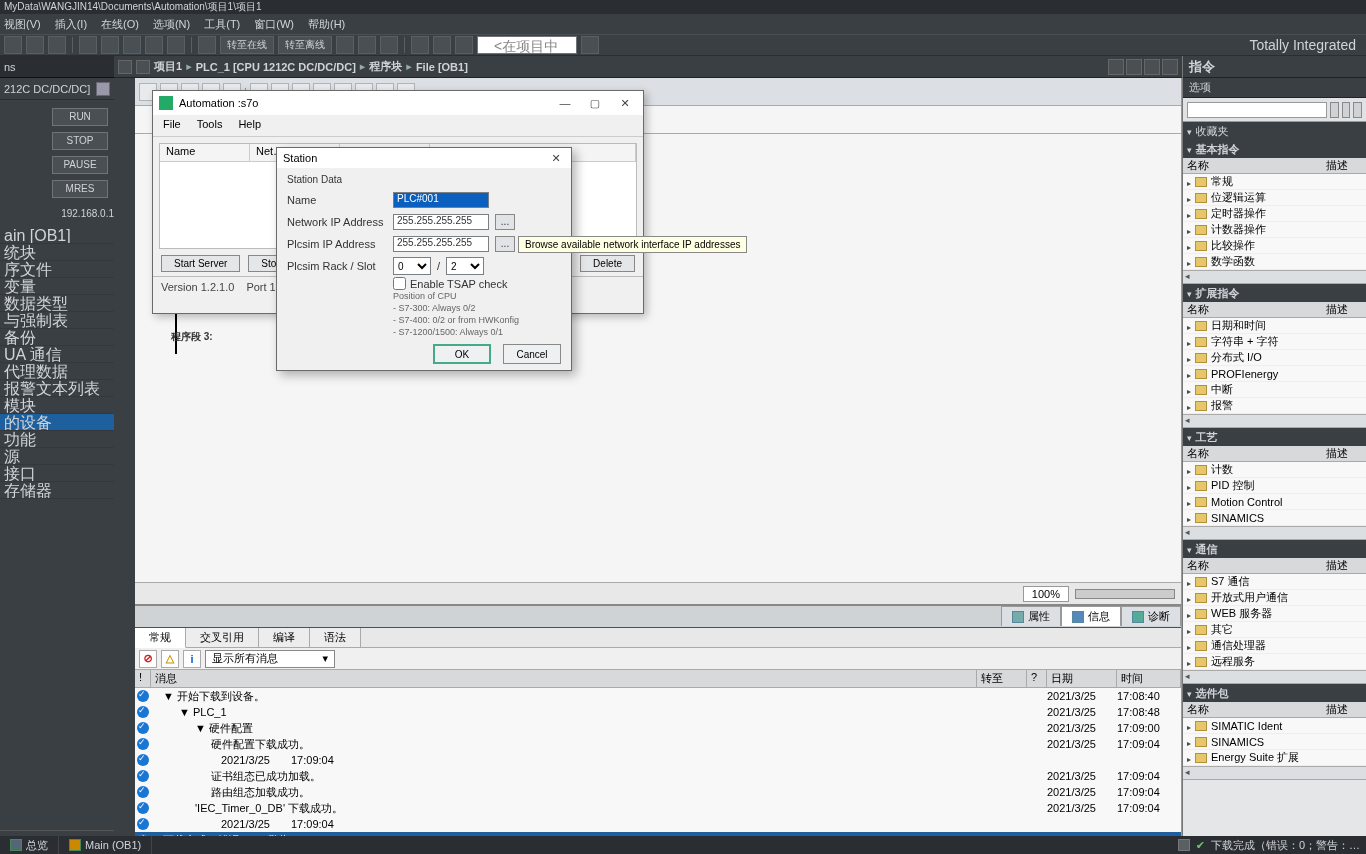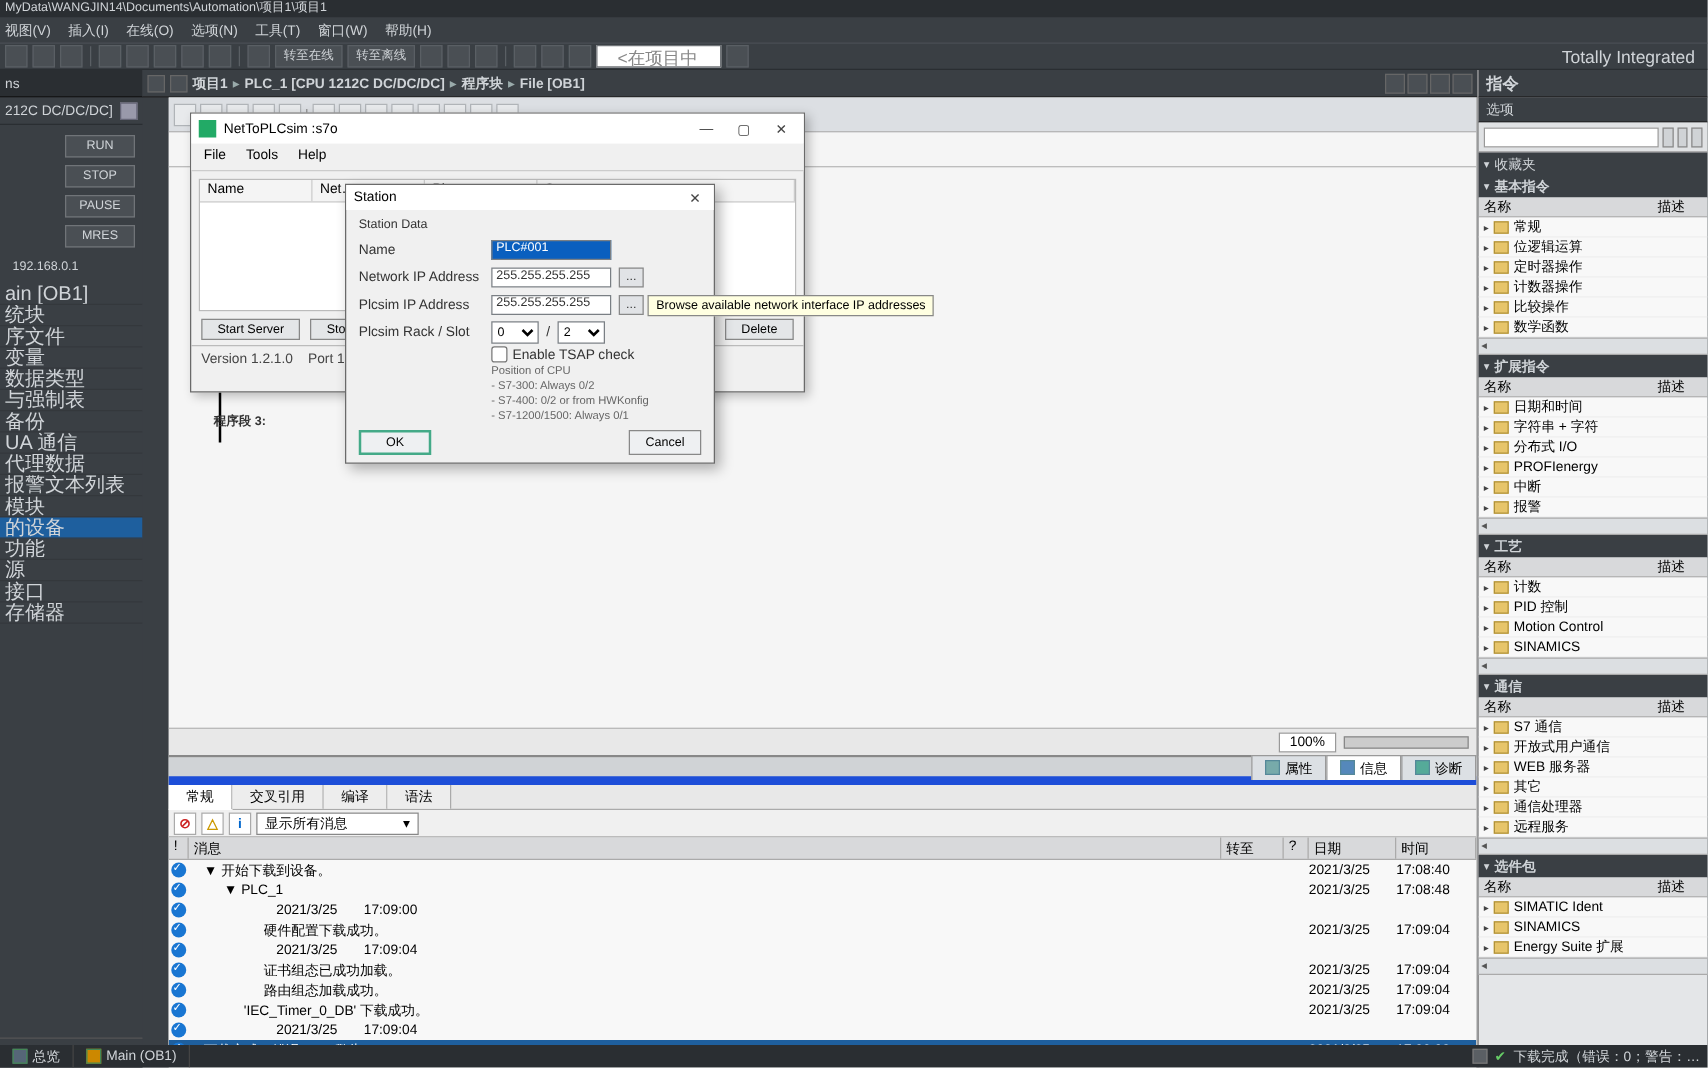--- a/index.html
+++ b/index.html
@@ -17,21 +17,21 @@
 
 .main-row { display: flex; height: 798px; }
 
 .left-col { width: 114px; background: #3a3f44; color: #d0d4d8; flex-shrink: 0; display: flex; flex-direction: column; }
 .left-header { height: 22px; background: #2a2e32; border-bottom: 1px solid #111; display:flex; align-items:center; padding:0 4px; font-size:11px; }
 .left-cpu-row { height: 22px; background: #3a3f44; border-bottom: 1px solid #2a2e32; display:flex; align-items:center; padding: 0 4px; font-size: 10px; gap:4px; }
 .sq { width:14px; height:14px; background:#99a; border:1px solid #667; }
 .plc-panel { background: #3a3f44; padding: 8px 6px 6px; }
 .plc-btns { display: flex; flex-direction: column; gap: 6px; align-items: flex-end; }
 .plc-btn { width: 56px; height: 18px; background: #4a4f54; border: 1px solid #707478; color: #d0d4d8; text-align: center; line-height: 16px; font-size: 10px; }
-.plc-ip { padding: 4px 10px 8px; color:#d0d4d8; font-size: 10px; }
+.plc-ip { text-align: right; padding: 4px 0 8px; color:#d0d4d8; font-size: 10px; }
 .left-tree { flex: 1; overflow: hidden; }
 .lt-item { height: 17px; line-height: 17px; padding-left: 4px; font-size: 16px; color:#d0d4d8; border-bottom: 1px solid #34383c; white-space: nowrap; overflow:hidden; }
 .lt-item.sel { background:#1e5f9e; }
 .left-splitter { height: 24px; background:#3a3f44; border-top: 1px solid #555; border-bottom:1px solid #222; }
 
 .mid-col { flex: 1; display: flex; flex-direction: column; min-width: 0; }
 .bc-row { height: 22px; background: #3a3f44; border-bottom:1px solid #222; display:flex; align-items:center; color:#d0d4d8; padding: 0 4px; gap:4px; }
 .bc-arrow { color:#9aa; }
 .bc-ctrl { display:flex; gap:2px; margin-left:auto; }
 .bc-ctrl span { width:16px; height:16px; background:#4a4f54; border:1px solid #666; display:inline-block; }
@@ -44,21 +44,21 @@
 .ed-canvas { flex:1; background:#f5f5f5; position:relative; overflow:hidden; min-height:240px; }
 .ed-footer { height:22px; background:#e8e8e8; border-top:1px solid #aaa; display:flex; align-items:center; justify-content:flex-end; padding:0 6px; gap:6px; font-size:10px; }
 .zoom-box { border:1px solid #999; padding: 0 8px; height:16px; line-height:14px; background:#fff; }
 
 .ladder-block { position:absolute; font-size:10px; color:#000; }
 .rung-line { position:absolute; background:#000; }
 .ton-box { position:absolute; border:1px solid #888; background:#dfe0e2; text-align:center; font-size:10px; }
 .coil-box { position:absolute; border:1px solid #888; background:#dfe0e2; padding:2px 6px; font-size:10px; text-align:center; }
 
 .bottom-pane { height: 250px; background:#e8e8e8; display:flex; flex-direction:column; border-top: 2px solid #888; }
-.bp-tabs { height:22px; background:#d0d3d6; display:flex; align-items:center; border-bottom:7px solid #1d4ed8; }
+.bp-tabs { height:22px; background:#d0d3d6; display:flex; align-items:flex-start; border-bottom:1px solid #1d4ed8; }
 .bp-tabs .rtabs { margin-left:auto; display:flex; gap:0; }
 .bp-rtab { padding: 2px 10px; background:#dce0e4; border:1px solid #999; border-bottom:none; font-size:10px; display:flex; gap:4px; align-items:center; }
 .bp-rtab .ic { width:12px; height:12px; background:#7aa; border:1px solid #589; }
 .bp-subtabs { height:20px; display:flex; background:#e8e8e8; border-bottom:1px solid #aaa; }
 .bp-stab { padding: 2px 14px; border-right:1px solid #aaa; background:#ededed; font-size:11px; }
 .bp-stab.sel { background:#fff; border-bottom:1px solid #fff; margin-bottom:-1px; }
 .bp-filter { height:22px; background:#f0f0f0; border-bottom:1px solid #aaa; display:flex; align-items:center; gap:4px; padding:0 4px; }
 .fbtn { width:18px; height:18px; border:1px solid #aaa; background:#fff; display:flex; align-items:center; justify-content:center; font-weight:bold; }
 .fsel { height:18px; border:1px solid #888; background:#fff; padding:0 6px; font-size:10px; min-width:130px; display:flex; align-items:center; justify-content:space-between; }
 .bp-hdr { height:18px; background:#d8d9db; border-bottom:1px solid #aaa; display:flex; font-size:10px; }
@@ -110,21 +110,21 @@
 .st-body { padding:6px 10px; font-family: Tahoma, sans-serif; font-size:10px; color:#333; }
 .st-grp { font-size:10px; margin-bottom:4px; }
 .st-row { display:flex; align-items:center; height:22px; gap:6px; }
 .st-row label { width:100px; white-space:nowrap; }
 .st-inp { width:96px; height:16px; border:1px solid #7a7f84; background:#fff; font-size:10px; padding:0 3px; }
 .st-inp.sel { background:#0a5fbf; color:#fff; }
 .st-sel { width:38px; height:18px; border:1px solid #7a7f84; background:#fff; font-size:10px; }
 .st-brw { width:20px; height:16px; border:1px solid #888; background:#e1e3e6; text-align:center; line-height:14px; font-size:10px; }
 .st-chk { display:flex; align-items:center; gap:4px; margin-left:106px; font-size:10px; }
 .st-note { font-size:9px; color:#666; margin-left:106px; line-height:12px; white-space:pre-line; }
-.st-btns { display:flex; gap:12px; justify-content:space-between; margin-top:6px; }
+.st-btns { display:flex; gap:12px; justify-content:flex-end; margin-top:6px; }
 .st-ok { width:58px; height:20px; border:2px solid #4a8; background:#eef0f2; font-size:10px; }
 .st-cn { width:58px; height:20px; border:1px solid #888; background:#eef0f2; font-size:10px; }
 
 .tooltip { position:absolute; left:518px; top:236px; background:#ffffe1; border:1px solid #888; padding:2px 6px; font-size:10px; z-index:70; white-space:nowrap; }
 </style>
 </head>
 <body>
 
 <div class="title-bar">MyData\WANGJIN14\Documents\Automation\项目1\项目1</div>
 
@@ -335,20 +335,21 @@
                 <div style="flex:1;padding-left:28px;">▼  PLC_1</div>
                 <div style="width:50px;"></div>
                 <div style="width:20px;"></div>
                 <div style="width:70px;">2021/3/25</div>
                 <div style="width:64px;">17:08:48</div>
               </div>
               <div class="bp-row">
                 <div class="bp-ic">
                   <span class="chk"></span>
                 </div>
+                <div style="flex:1;padding-left:44px;">▼  硬件配置</div>
                 <div style="width:50px;"></div>
                 <div style="width:20px;"></div>
                 <div style="width:70px;">2021/3/25</div>
                 <div style="width:64px;">17:09:00</div>
               </div>
               <div class="bp-row">
                 <div class="bp-ic">
                   <span class="chk"></span>
                 </div>
                 <div style="flex:1;padding-left:60px;">硬件配置下载成功。</div>
@@ -631,21 +632,21 @@
   <div class="sb-right">
     <span class="sq-ic"></span>
     <span style="color:#6c6;">✔</span>
     <span>下载完成（错误：0；警告：…</span>
   </div>
 </div>
 
 <div class="nettoplcsim">
   <div class="win-title">
     <span style="width:14px;height:14px;background:#2a6;"></span>
-    <span>NetToPLCsim :s7o</span>
+    <span>Automation :s7o</span>
     <span class="spacer"></span>
     <span class="wb">―</span>
     <span class="wb">▢</span>
     <span class="wb">✕</span>
   </div>
   <div class="n-menu">
     <span>File</span>
     <span>Tools</span>
     <span>Help</span>
   </div>

